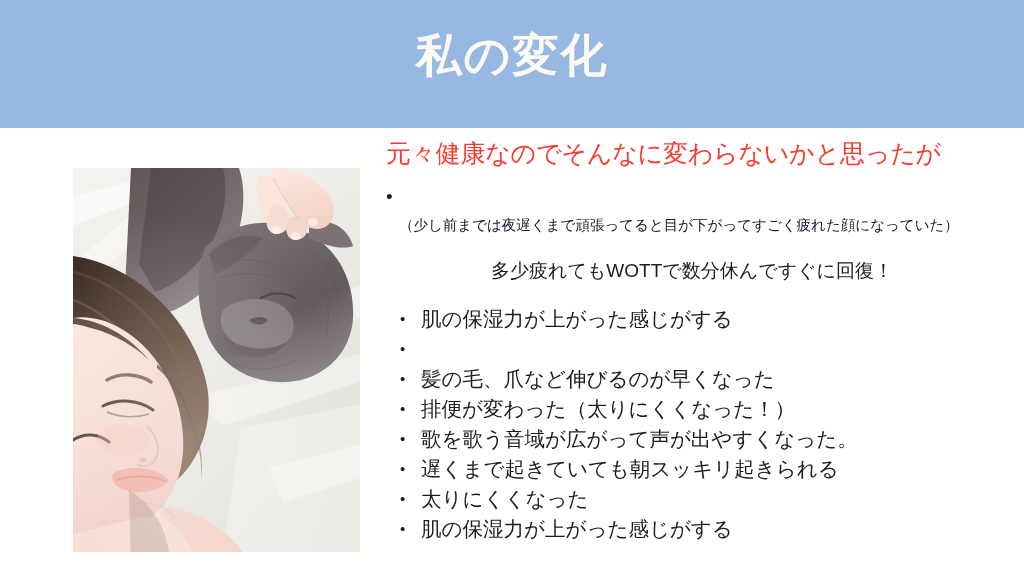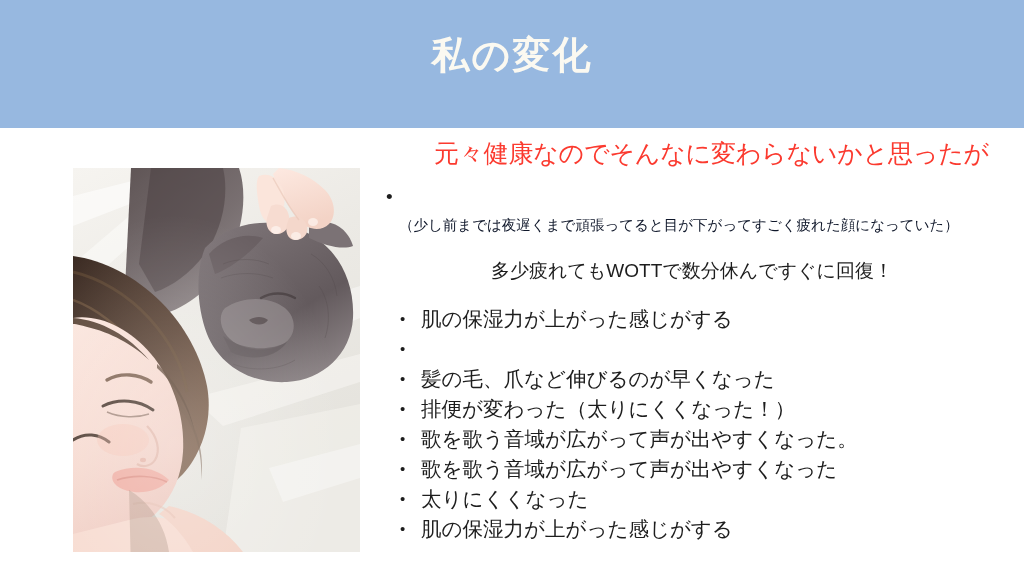--- a/index.html
+++ b/index.html
@@ -31,21 +31,21 @@
   #page-title {
     position: absolute;
     left: 0;
     top: 0;
     width: 1024px;
     height: 128px;
     display: flex;
     align-items: center;
     justify-content: center;
     color: #fbf9f1;
-    font-size: 38px;
+    font-size: 46px;
     font-weight: bold;
     letter-spacing: 2px;
     line-height: 1;
     padding-bottom: 18px;
     box-sizing: border-box;
   }
 
   
   #photo-frame {
     position: absolute;
@@ -69,21 +69,20 @@
     top: 138px;
     width: 626px;
   }
 
   #intro-line {
     color: #fb3a2f;
     font-size: 25px;
     line-height: 30px;
     white-space: nowrap;
     letter-spacing: -0.2px;
-    margin-left: 48px;
   }
 
   
   #primary-block {
     margin-top: 12px;
   }
   .primary-item {
     display: flex;
     align-items: flex-start;
     color: #1d1d1d;
@@ -312,21 +311,21 @@
       <div class="secondary-item">
         <span class="dot">•</span>
         <span class="secondary-text">排便が変わった（太りにくくなった！）</span>
       </div>
       <div class="secondary-item">
         <span class="dot">•</span>
         <span class="secondary-text">歌を歌う音域が広がって声が出やすくなった。</span>
       </div>
       <div class="secondary-item">
         <span class="dot">•</span>
-        <span class="secondary-text">歌を歌う音域が広がって声が出やすくなった</span>
+        <span class="secondary-text">遅くまで起きていても朝スッキリ起きられる</span>
       </div>
       <div class="secondary-item">
         <span class="dot">•</span>
         <span class="secondary-text">太りにくくなった</span>
       </div>
       <div class="secondary-item">
         <span class="dot">•</span>
         <span class="secondary-text">肌の保湿力が上がった感じがする</span>
       </div>
     </div>

